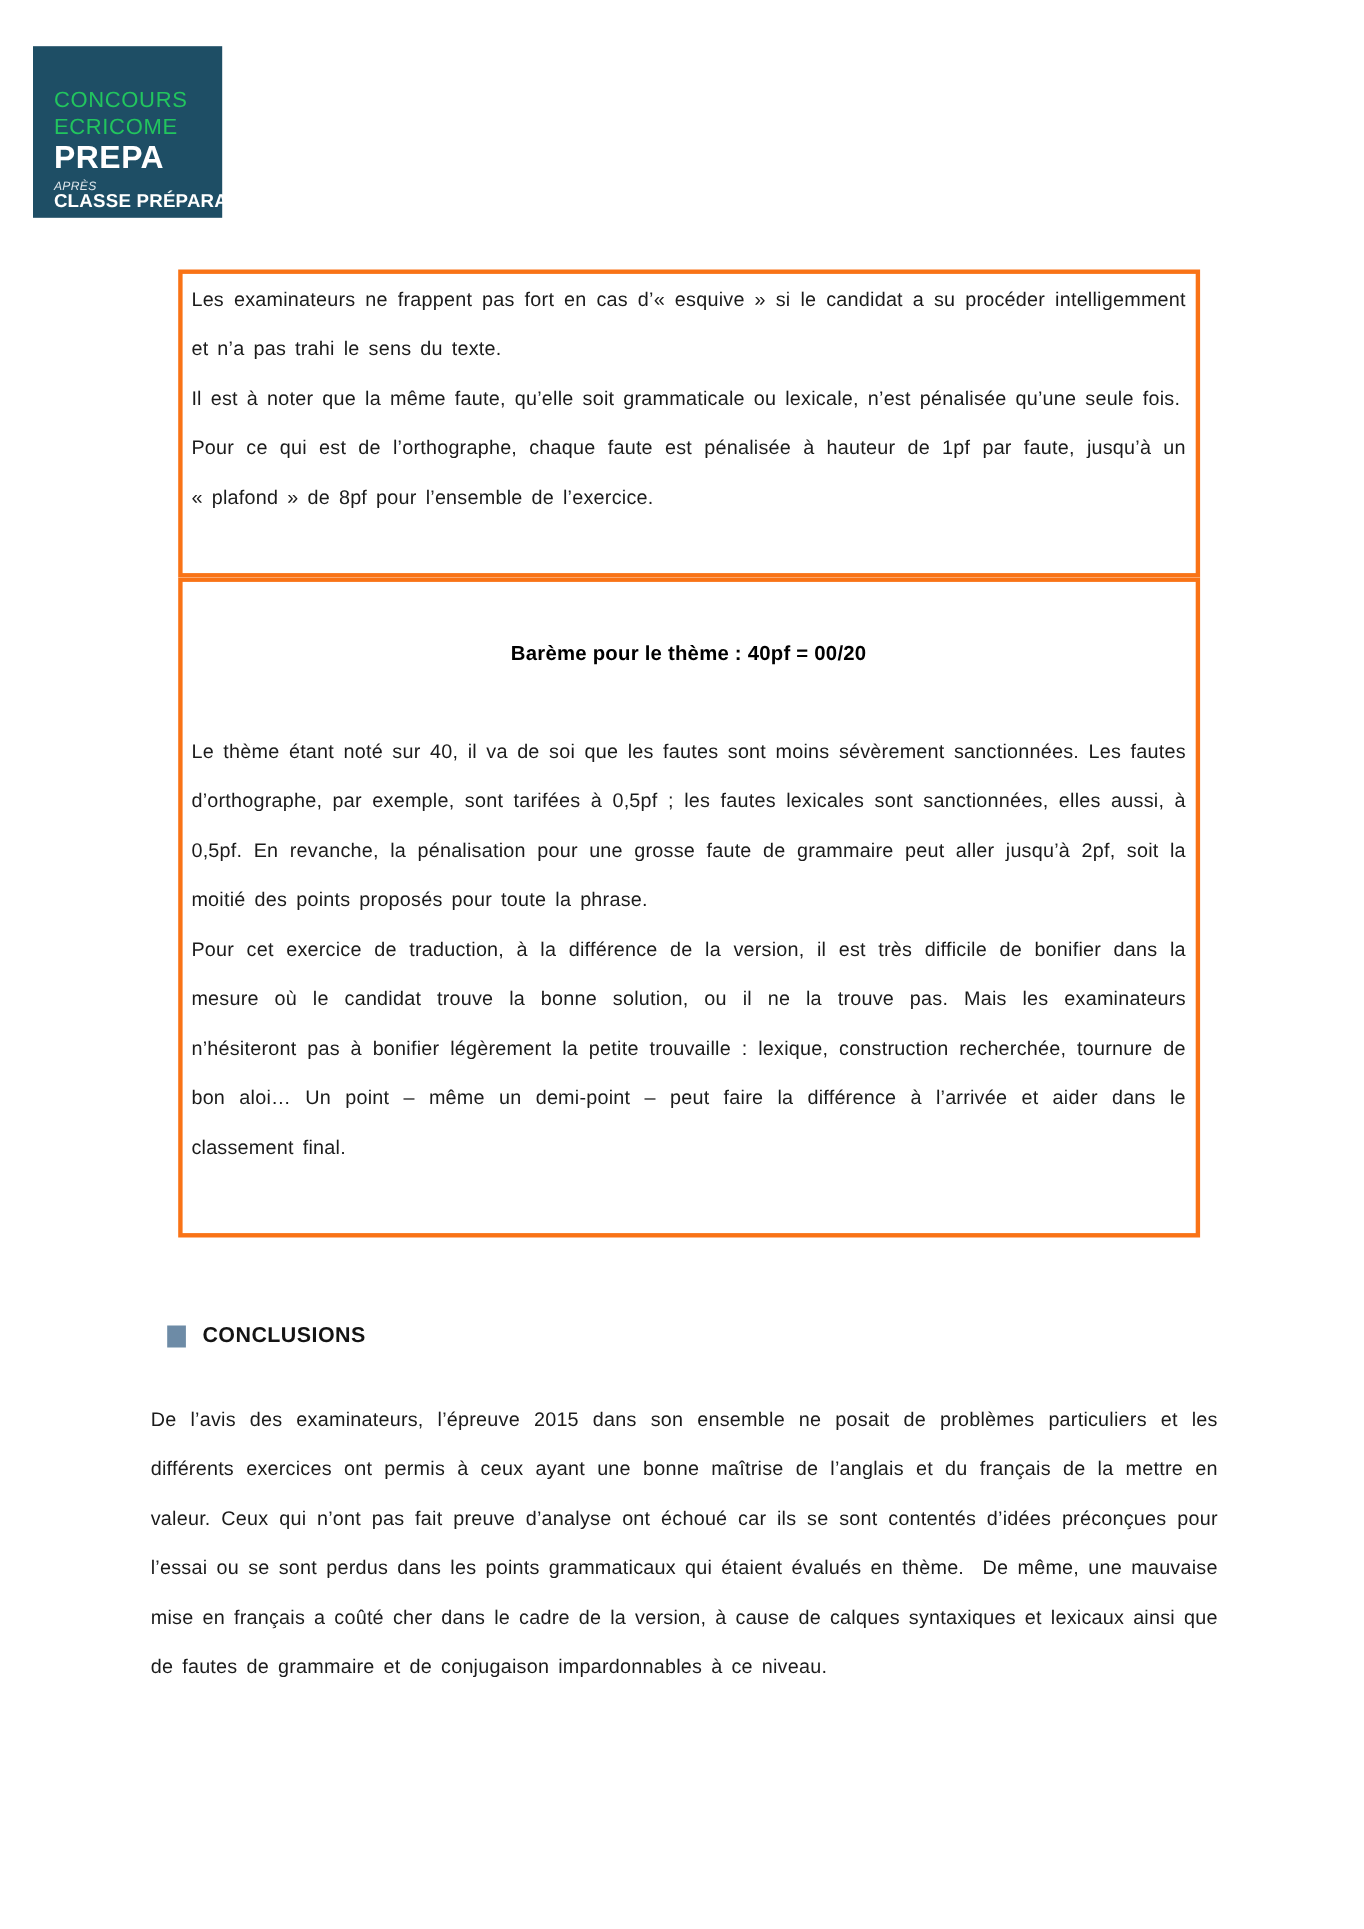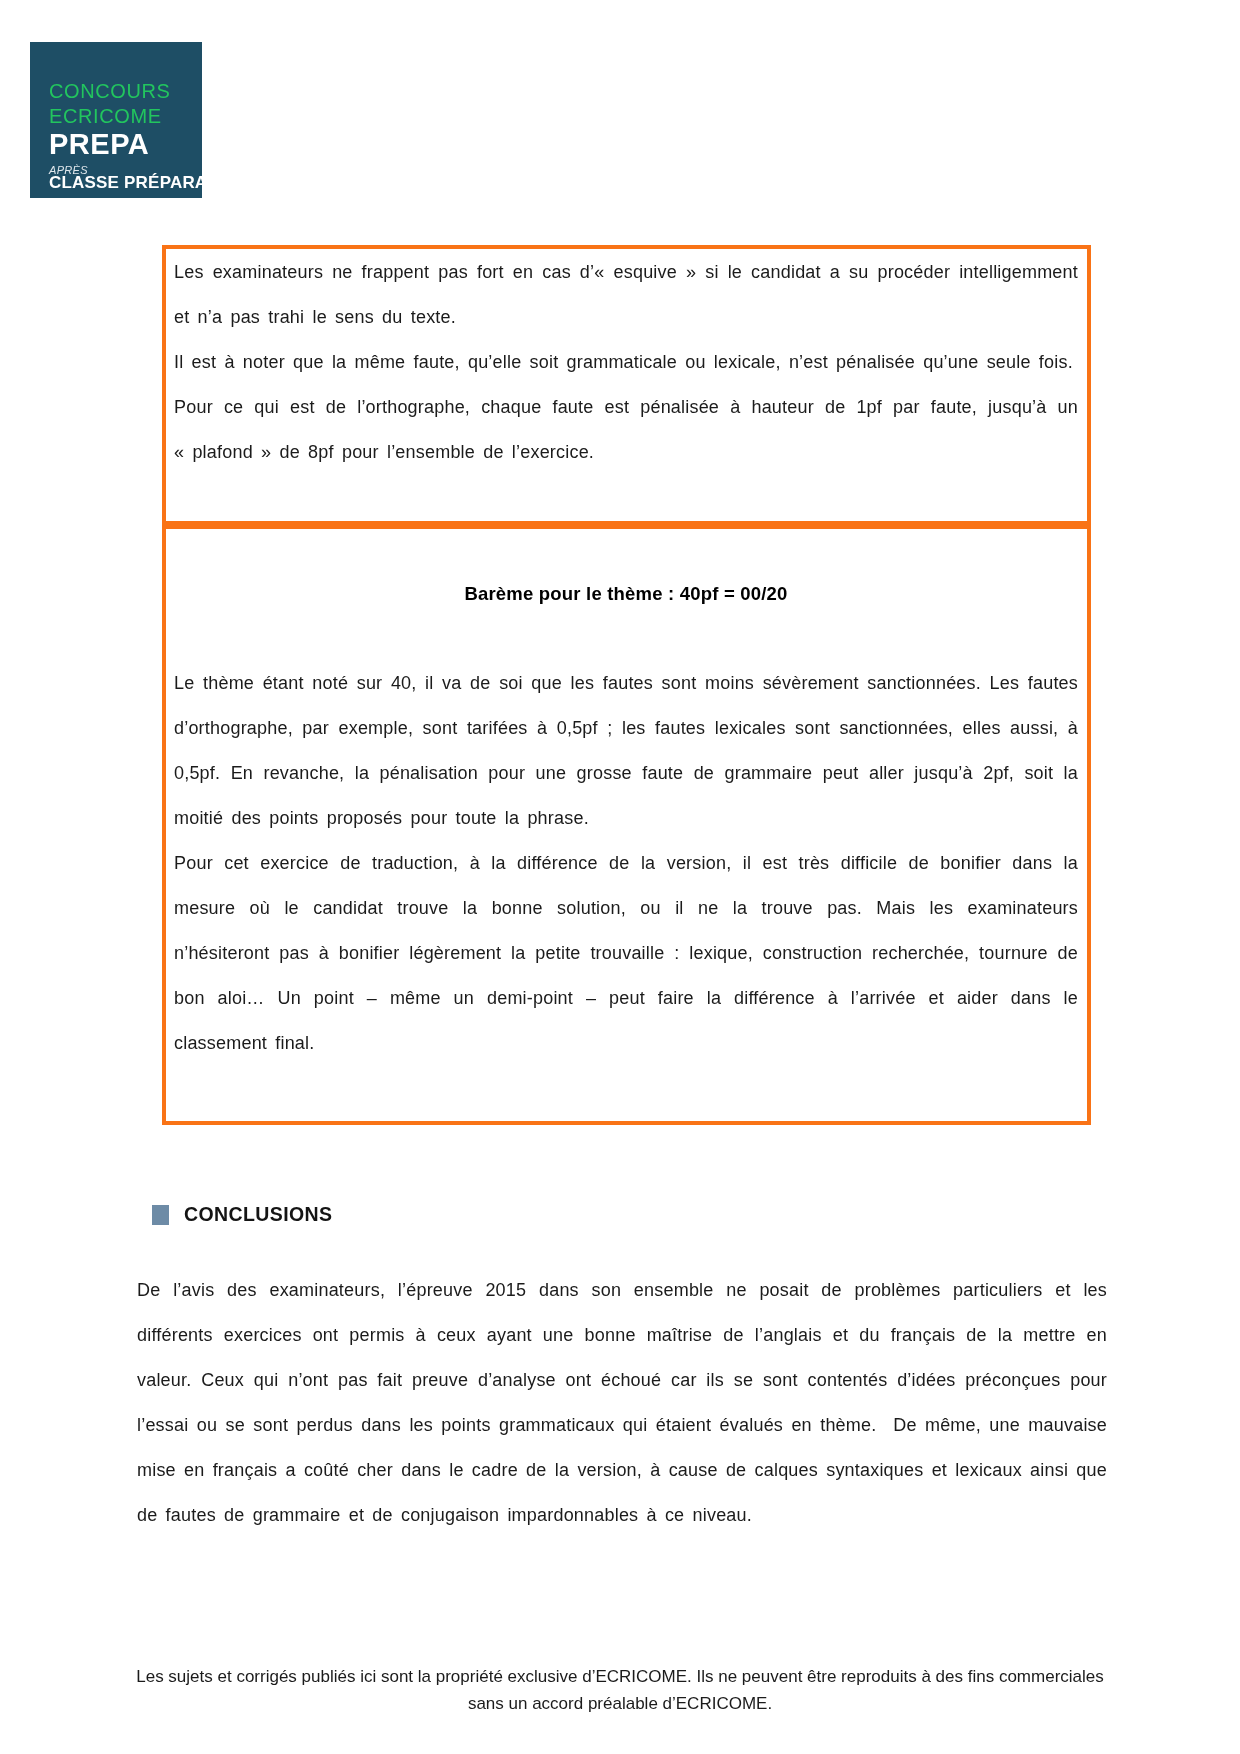--- a/index.html
+++ b/index.html
@@ -73,15 +73,14 @@
     <p>Pour cet exercice de traduction, à la différence de la version, il est très difficile de bonifier dans la mesure où le candidat trouve la bonne solution, ou il ne la trouve pas. Mais les examinateurs n’hésiteront pas à bonifier légèrement la petite trouvaille&nbsp;: lexique, construction recherchée, tournure de bon aloi… Un point – même un demi-point – peut faire la différence à l’arrivée et aider dans le classement final.</p>
   </div>
 
   <div class="conclusions-heading">
     <span class="bullet-square" style="background: rgb(109, 139, 166);"></span>
     <span class="conclusions-title">CONCLUSIONS</span>
   </div>
 
   <p class="conclusions-text">De l’avis des examinateurs, l’épreuve 2015 dans son ensemble ne posait de problèmes particuliers et les différents exercices ont permis à ceux ayant une bonne maîtrise de l’anglais et du français de la mettre en valeur. Ceux qui n’ont pas fait preuve d’analyse ont échoué car ils se sont contentés d’idées préconçues pour l’essai ou se sont perdus dans les points grammaticaux qui étaient évalués en thème.&nbsp; De même, une mauvaise mise en français a coûté cher dans le cadre de la version, à cause de calques syntaxiques et lexicaux ainsi que de fautes de grammaire et de conjugaison impardonnables à ce niveau.</p>
 
-  <div class="footer-copyright">Les sujets et corrigés publiés ici sont la propriété exclusive d’ECRICOME. Ils ne peuvent être reproduits à des fins commerciales sans un accord préalable d’ECRICOME.</div>
 
 </div>
 
 </body></html>

